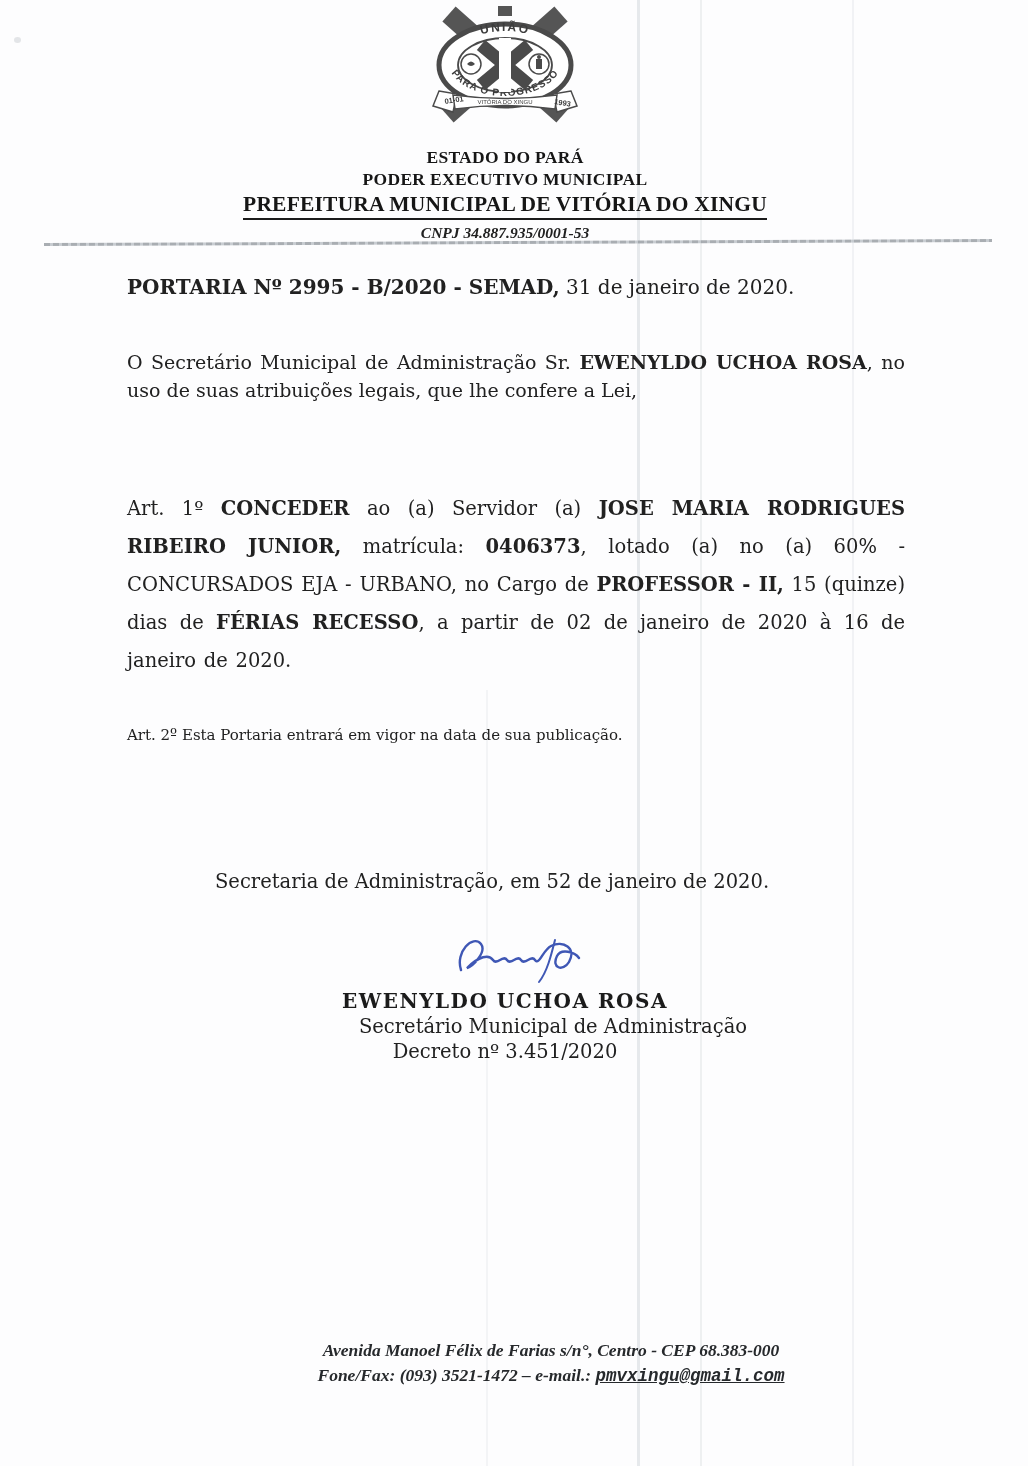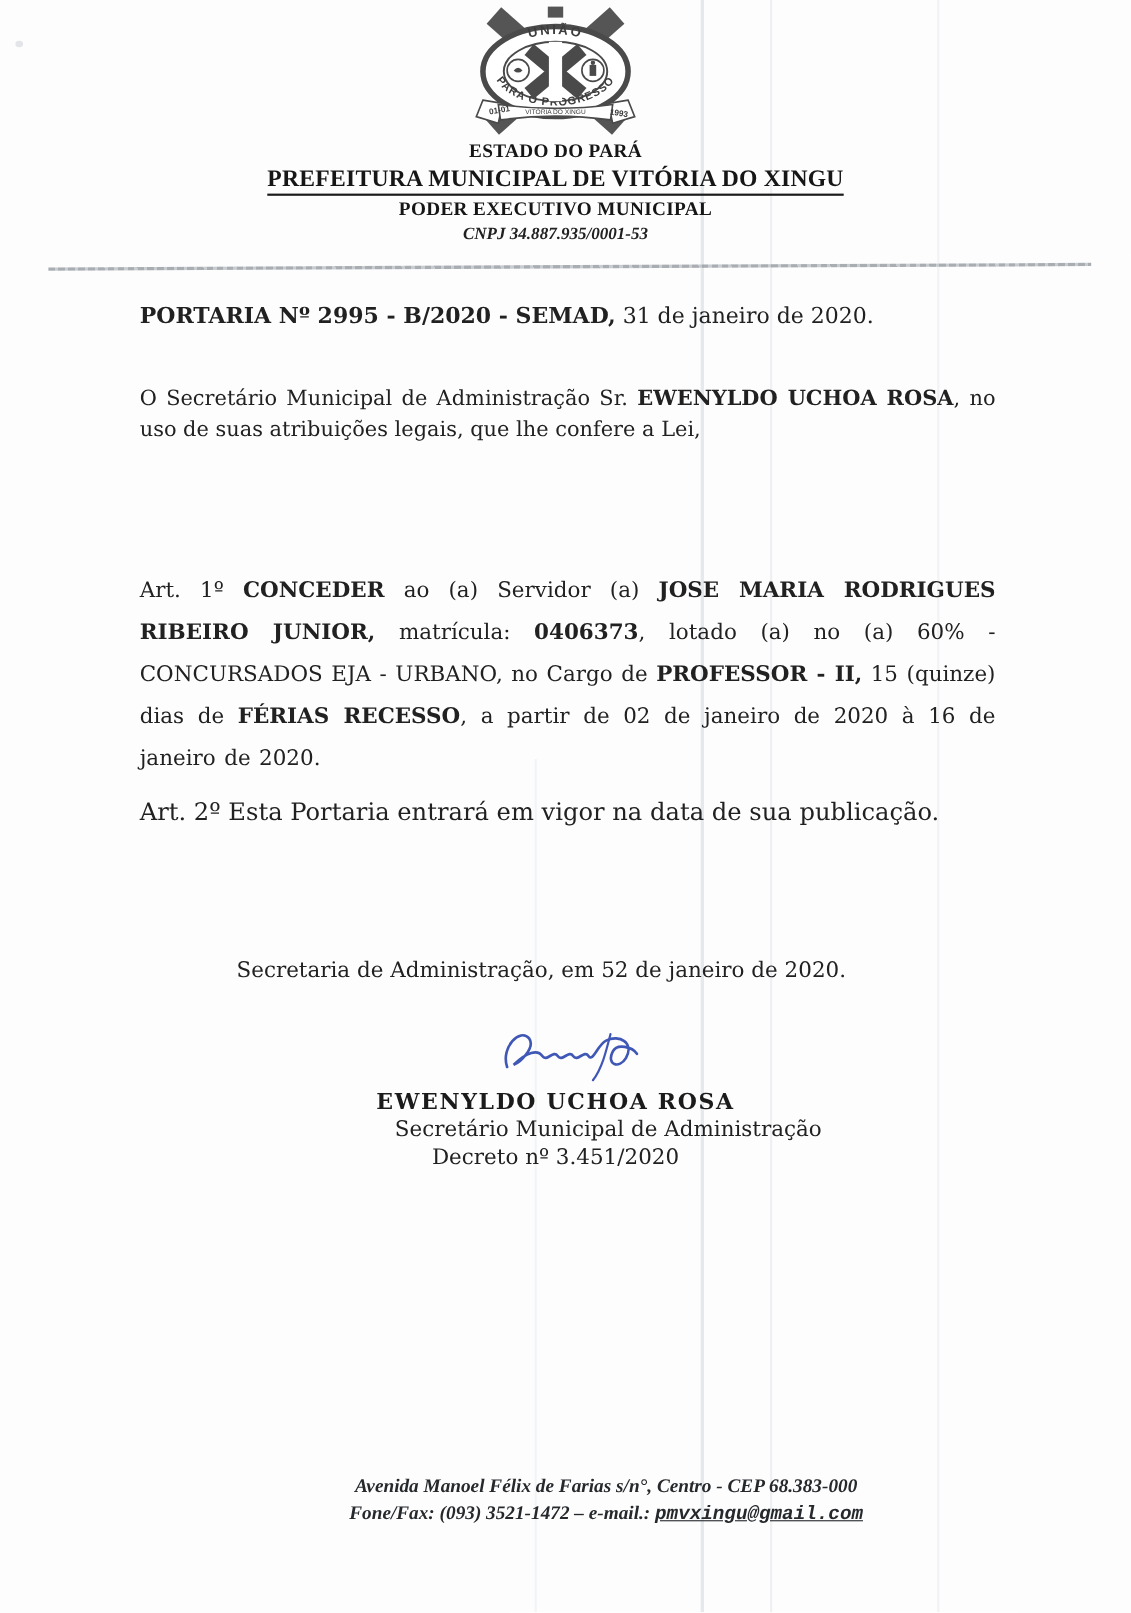--- a/index.html
+++ b/index.html
@@ -13,38 +13,38 @@
   .s1{left:637px;width:3px;background:rgba(201,208,215,.45);}
   .s2{left:700px;width:2px;background:rgba(213,217,222,.38);}
   .s3{left:852px;width:2px;background:rgba(218,221,226,.32);}
   .s4{left:486px;width:2px;top:690px;background:rgba(221,224,228,.30);}
   .speck{position:absolute;left:14px;top:37px;width:7px;height:6px;border-radius:50%;
     background:#ced2d6;opacity:.55;}
   
   .masthead{position:absolute;left:0;top:0;width:1010px;text-align:center;}
   .emblem{display:block;margin:5px auto 0;filter:blur(.35px);}
   .h-line{font-family:"Liberation Serif",serif;font-weight:bold;color:#161616;}
-  .h-line1{margin-top:4px;font-size:17.5px;letter-spacing:.3px;}
+  .h-line1{margin-top:24px;font-size:17.5px;letter-spacing:.3px;}
   .h-line2{margin-top:1px;font-size:17.5px;letter-spacing:.3px;}
   .h-line3{margin-top:2px;font-size:21.5px;letter-spacing:.2px;}
   .h-line3 span{display:inline-block;border-bottom:2.5px solid #1b1b1b;padding-bottom:1px;}
   .cnpj{margin-top:4px;font-family:"Liberation Serif",serif;font-weight:bold;font-style:italic;font-size:15.5px;}
   .rule{position:absolute;left:44px;top:241px;width:948px;height:3px;
     background:repeating-linear-gradient(90deg,#8d9399 0 6px,#b6bcc2 6px 9px);
     opacity:.75;transform:rotate(-.25deg);}
   
   .doc-title{position:absolute;left:127px;top:255px;width:800px;font-size:20px;}
   .bold{font-weight:bold;}
   .intro{position:absolute;left:127px;top:329px;width:778px;
     font-size:19px;line-height:28px;text-align:justify;}
   .resolve{position:absolute;left:0;top:417px;width:1000px;text-align:center;
     font-weight:bold;font-style:italic;font-size:19.5px;letter-spacing:1.5px;}
-  .art1{position:absolute;left:127px;top:498px;width:778px;
+  .art1{position:absolute;left:127px;top:470px;width:778px;
     font-size:19.5px;line-height:38px;text-align:justify;word-spacing:1.5px;}
-  .art-short{position:absolute;left:127px;font-size:22px;margin-top:32px;}
+  .art-short{position:absolute;left:127px;font-size:15px;margin-top:32px;}
   .art2{top:694px;}
   .art3{top:755px;}
   .place{position:absolute;left:215px;top:850px;font-size:19.5px;}
   
   .sig-svg{position:absolute;left:455px;top:928px;}
   .sig-name{position:absolute;left:0;top:989px;width:1010px;text-align:center;
     font-weight:bold;font-size:20px;letter-spacing:1.5px;color:#1b1b1b;}
   .sig-role{position:absolute;left:0;top:1015px;width:1010px;text-align:center;font-size:19.5px;padding-left:48px;}
   .sig-decree{position:absolute;left:0;top:1040px;width:1010px;text-align:center;font-size:19.5px;}
   
@@ -105,22 +105,22 @@
         <polygon points="22,86 40,89 36,107 16,101" fill="#ffffff"></polygon>
         <polygon points="154,86 136,89 140,107 160,101" fill="#ffffff"></polygon>
         <path d="M 36,90 Q 88,97 140,90 L 138,104 Q 88,97 38,104 Z" fill="#ffffff"></path>
       </g>
       <text x="28" y="99" font-family="Liberation Sans, sans-serif" font-size="7.5" font-weight="bold" fill="#3d3d3d" transform="rotate(-9 28 99)">01-01</text>
       <text x="88" y="99" text-anchor="middle" font-family="Liberation Sans, sans-serif" font-size="6" fill="#3d3d3d">VITÓRIA DO XINGU</text>
       <text x="137" y="99" font-family="Liberation Sans, sans-serif" font-size="7.5" font-weight="bold" fill="#3d3d3d" transform="rotate(9 137 99)">1993</text>
     </svg>
 
     <div class="h-line h-line1">ESTADO DO PARÁ</div>
+    <div class="h-line h-line2">PODER EXECUTIVO MUNICIPAL</div>
     <div class="h-line h-line3"><span>PREFEITURA MUNICIPAL DE VITÓRIA DO XINGU</span></div>
-    <div class="h-line h-line2">PODER EXECUTIVO MUNICIPAL</div>
     <div class="cnpj">CNPJ 34.887.935/0001-53</div>
   </header>
 
   <div class="rule"></div>
 
   <p class="doc-title"><span class="bold">PORTARIA Nº 2995 - B/2020 - SEMAD,</span><span> 31 de janeiro de 2020.</span></p>
 
   <p class="intro"><span>O Secretário Municipal de Administração Sr. </span><span class="bold">EWENYLDO UCHOA ROSA</span><span>, no uso de suas atribuições legais, que lhe confere a Lei,</span></p>
 
 

